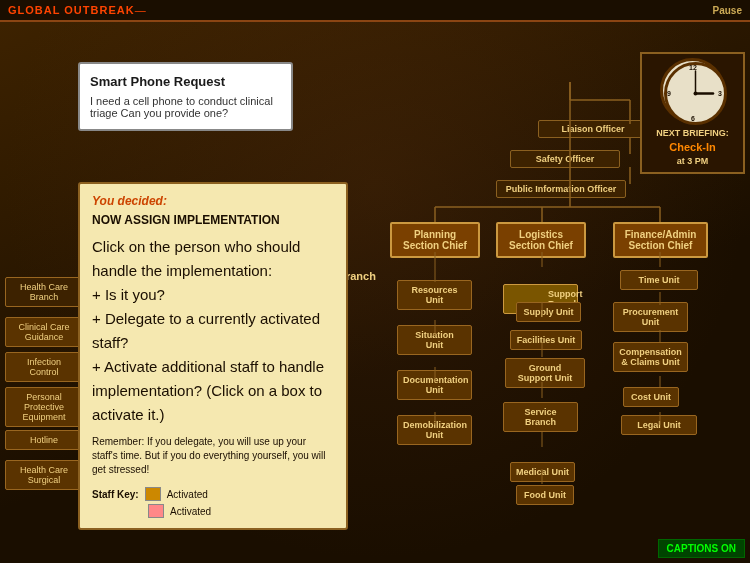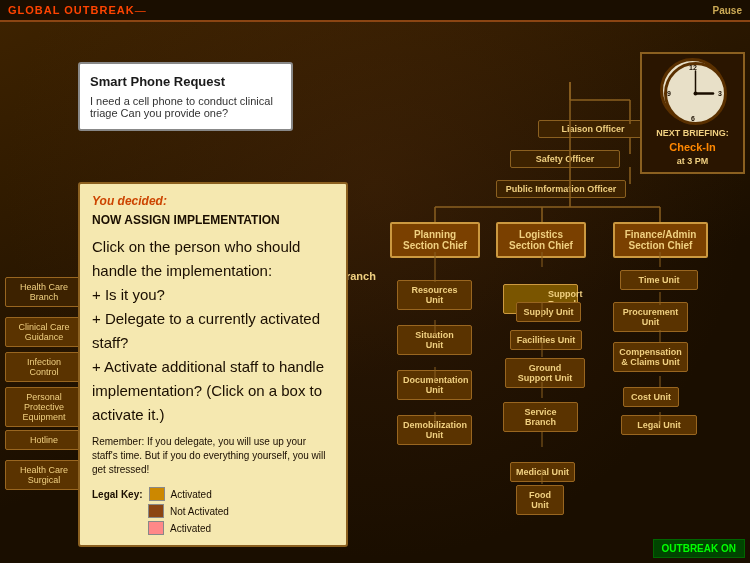--- a/index.html
+++ b/index.html
@@ -371,21 +371,21 @@
   </div>
   <div class="org-node unit" style="top:336px;left:505px;width:80px;">
     Ground<br>Support Unit
   </div>
   <div class="org-node unit" style="top:380px;left:503px;">
     Service<br>Branch
   </div>
   <div class="org-node unit" style="top:440px;left:510px;width:65px;">
     Medical Unit
   </div>
-  <div class="org-node unit" style="top:463px;left:516px;width:48px;">
+  <div class="org-node unit" style="top:463px;left:516px;width:58px;">
     Food Unit
   </div>
 
   <div class="org-node unit" style="top:248px;left:620px;width:78px;">
     Time Unit
   </div>
   <div class="org-node unit" style="top:280px;left:613px;">
     Procurement<br>Unit
   </div>
   <div class="org-node unit" style="top:320px;left:613px;">
@@ -417,28 +417,23 @@
     <div class="assign-header">NOW ASSIGN IMPLEMENTATION</div>
     <div class="assign-body">
       Click on the person who should handle the implementation:<br>
       + Is it you?<br>
       + Delegate to a currently activated staff?<br>
       + Activate additional staff to handle implementation? (Click on a box to activate it.)
     </div>
     <div class="remember-text">Remember: If you delegate, you will use up your staff's time.  But if you do everything yourself, you will get stressed!</div>
     <div class="staff-key">
       <div class="key-row">
-        <strong>Legal Key:</strong>
+        <strong>Staff Key:</strong>
         <div class="key-box activated"></div>
         <span>Activated</span>
-      </div>
-      <div class="key-row">
-        <div style="width:50px"></div>
-        <div class="key-box not-activated"></div>
-        <span>Not Activated</span>
       </div>
       <div class="key-row">
         <div style="width:50px"></div>
         <div class="key-box activated-pink"></div>
         <span>Activated</span>
       </div>
     </div>
   </div>
 
   <div id="clock-container">
@@ -459,15 +454,15 @@
       </svg>
     </div>
     <div id="next-briefing">
       <span>NEXT BRIEFING:</span><br>
       <span class="checkin">Check-In</span><br>
       <span>at</span>
       <span>3 PM</span>
     </div>
   </div>
 
-  <button id="captions-btn">OUTBREAK ON</button>
+  <button id="captions-btn">CAPTIONS ON</button>
 
 </div>
 
 </body></html>

